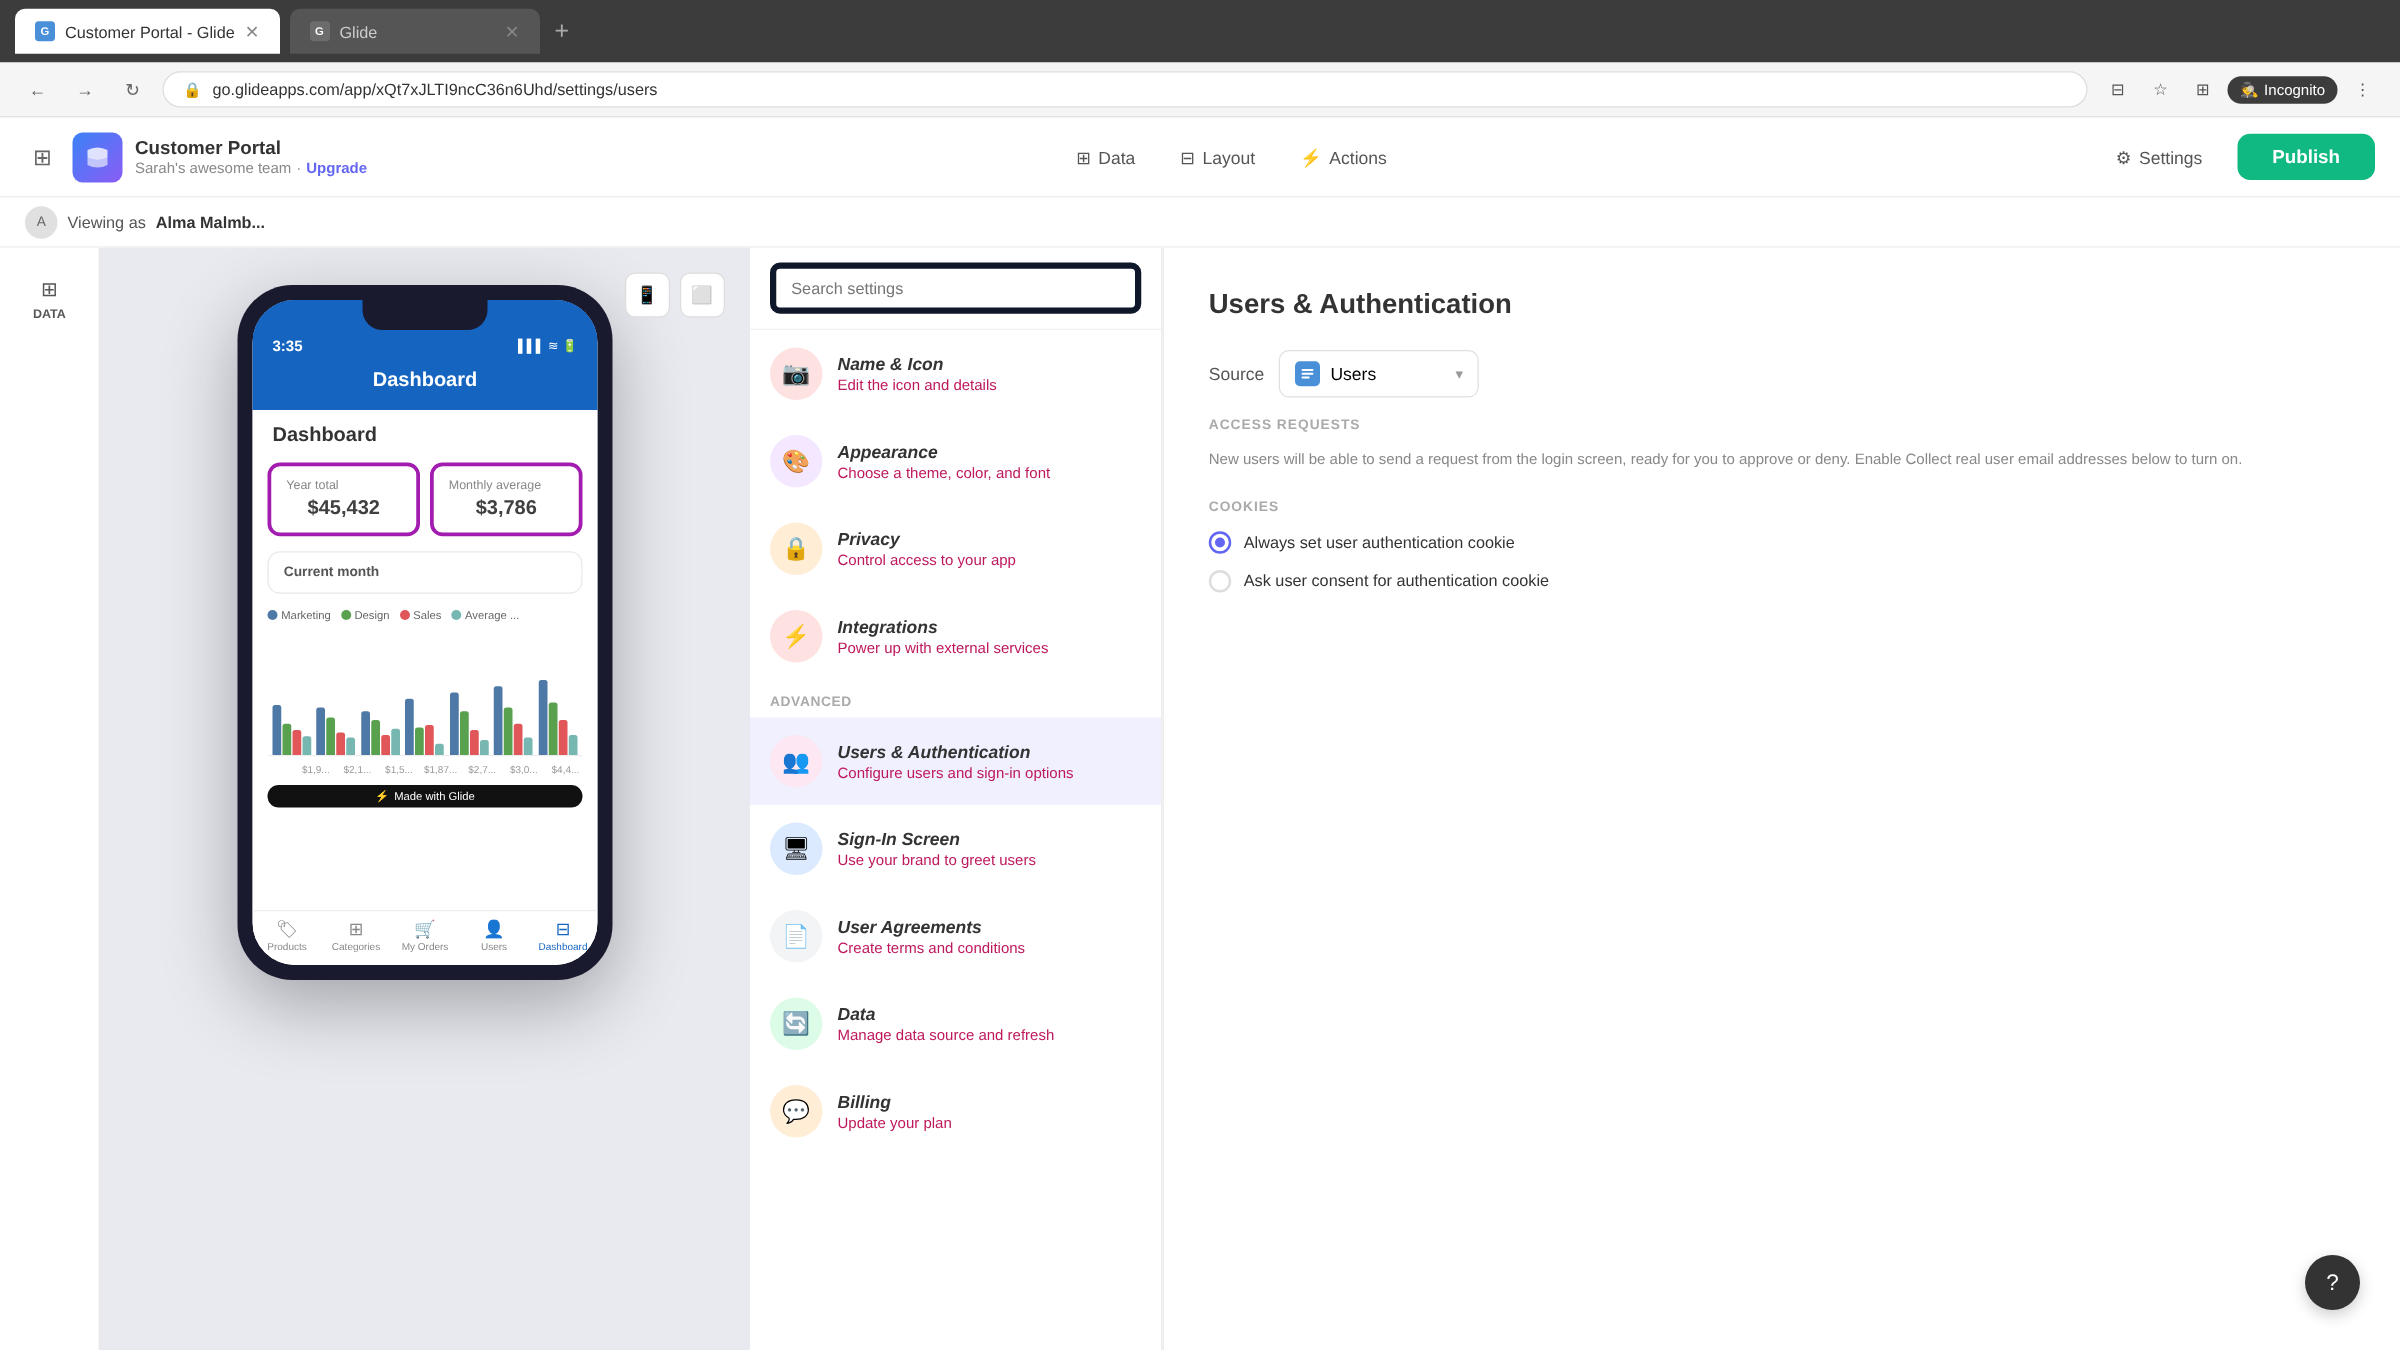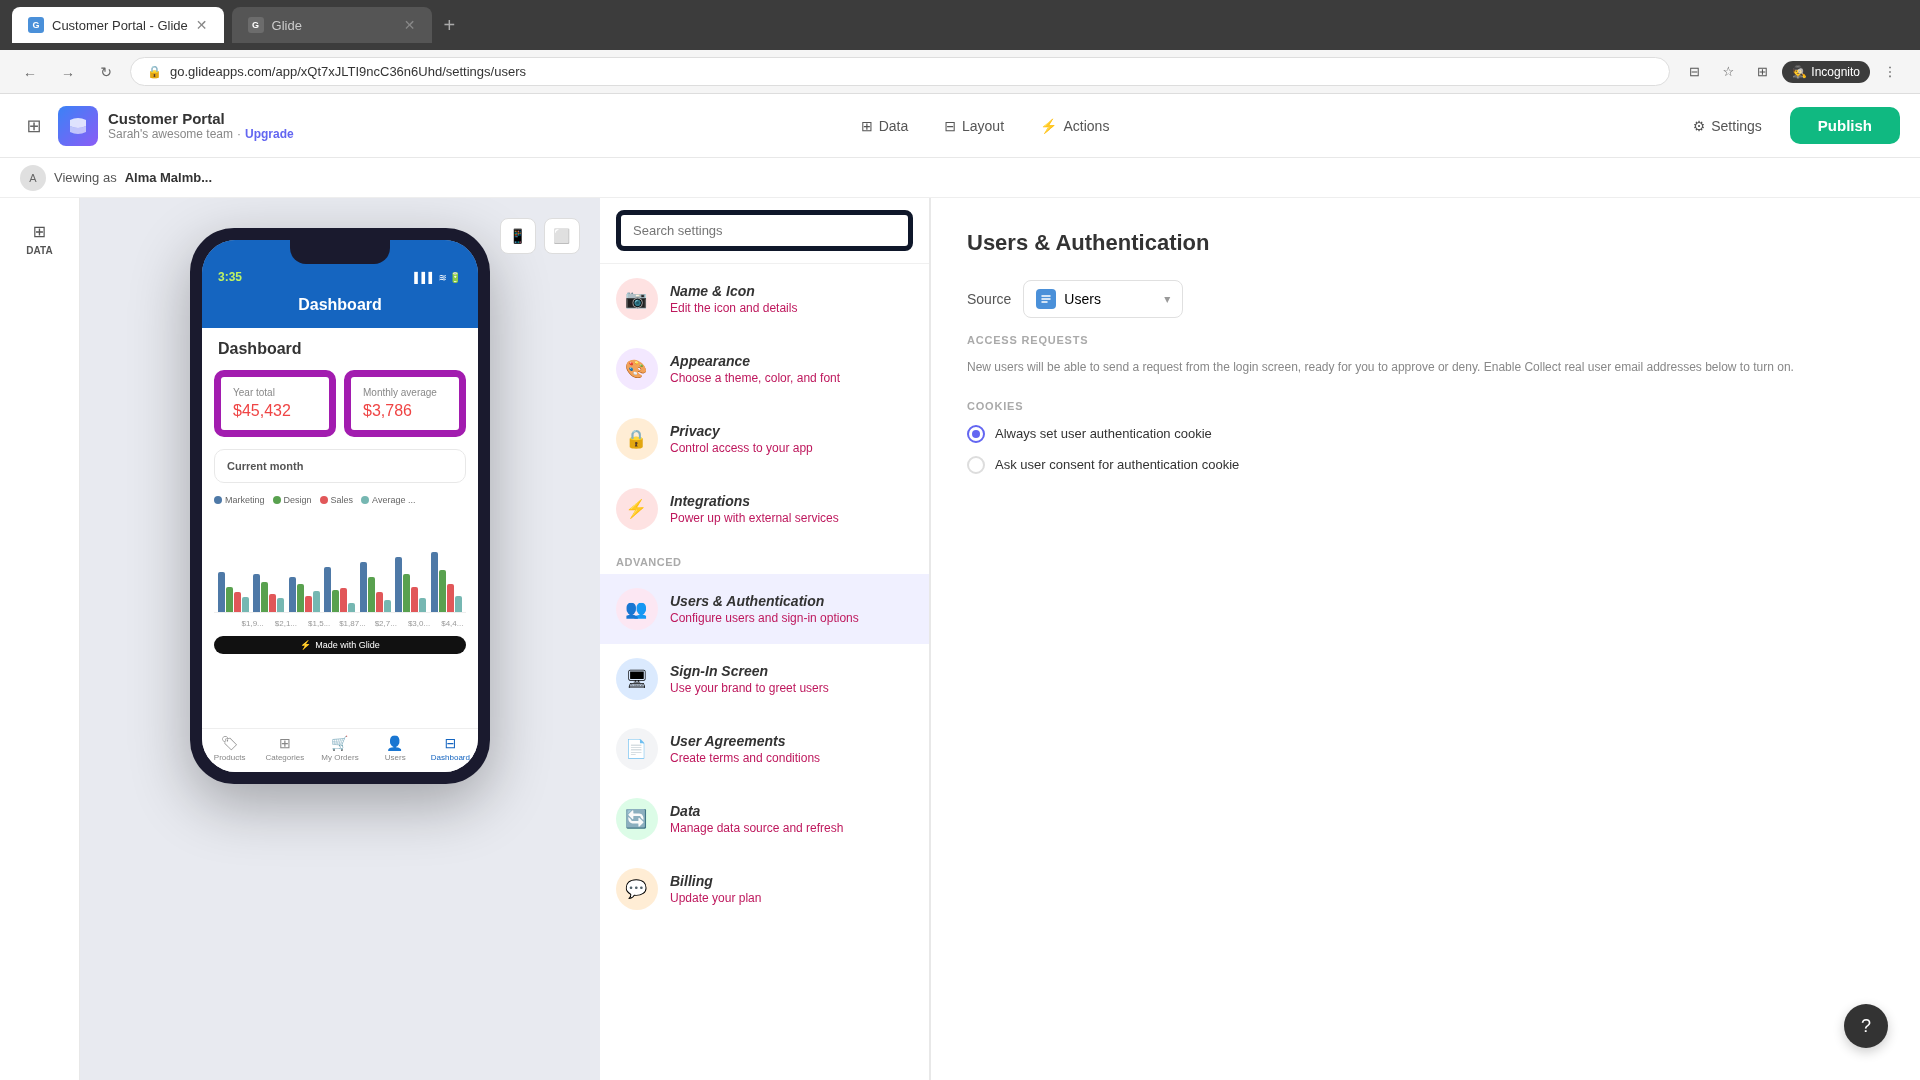--- a/index.html
+++ b/index.html
@@ -45,23 +45,23 @@
     .device-btn { width: 36px; height: 36px; border-radius: 8px; background: white; border: 1px solid #ddd; display: flex; align-items: center; justify-content: center; cursor: pointer; color: #555; font-size: 14px; }
 
     .phone-frame { width: 300px; background: #1a1a2e; border-radius: 44px; padding: 12px; box-shadow: 0 20px 60px rgba(0,0,0,0.3); margin-top: 10px; }
     .phone-screen { background: white; border-radius: 34px; overflow: hidden; }
     .phone-notch { background: #1a1a2e; width: 100px; height: 26px; border-radius: 0 0 16px 16px; margin: 0 auto; position: relative; top: -2px; }
     .phone-status-row { display: flex; justify-content: space-between; align-items: center; padding: 4px 16px; background: #1565C0; }
     .phone-header { background: #1565C0; color: white; text-align: center; padding: 8px 16px 14px; font-size: 16px; font-weight: 600; }
     .phone-body { background: white; padding: 12px; min-height: 400px; }
     .phone-dashboard-title { font-size: 16px; font-weight: 700; color: #333; margin-bottom: 12px; padding: 0 4px; }
     .stats-row { display: flex; gap: 8px; margin-bottom: 12px; }
-    .stat-card { flex: 1; border: 7px solid #a21caf; border-radius: 10px; padding: 10px 12px; }
+    .stat-card { flex: 1; border: 3px solid #a21caf; border-radius: 10px; padding: 10px 12px; }
     .stat-label { font-size: 10px; color: #888; margin-bottom: 4px; }
-    .stat-value { font-size: 16px; font-weight: 400; color: #ef4444; }
+    .stat-value { font-size: 16px; font-weight: 700; color: #404040; text-align: center; }
     .current-month-card { border: 1px solid #e8e8e8; border-radius: 10px; padding: 10px 12px; margin-bottom: 12px; font-size: 11px; color: #555; font-weight: 600; }
     .chart-legend { display: flex; gap: 8px; flex-wrap: wrap; margin-bottom: 8px; }
     .legend-item { display: flex; align-items: center; gap: 3px; font-size: 9px; color: #666; }
     .legend-dot { width: 8px; height: 8px; border-radius: 50%; }
     .bar-chart { display: flex; align-items: flex-end; gap: 4px; height: 100px; padding: 0 4px; border-bottom: 1px solid #eee; margin-bottom: 6px; }
     .bar-group { display: flex; gap: 1px; align-items: flex-end; flex: 1; }
     .bar { border-radius: 2px 2px 0 0; }
     .bar-labels { display: flex; gap: 6px; margin-left: 25px; }
     .bar-label { flex: 1; font-size: 8px; color: #999; text-align: center; }
     .phone-bottom-nav { background: white; border-top: 1px solid #eee; display: flex; padding: 6px 0 10px; }
@@ -221,21 +221,21 @@
       </div>
 
       <div class="phone-frame">
         <div class="phone-screen">
 
           <div style="background:#1565C0;">
             <div class="phone-notch-area">
               <div class="phone-notch"></div>
             </div>
             <div class="phone-status-row">
-              <span style="color:#bef264;font-size:12px;font-weight:700;">3:35</span>
+              <span style="color:#ffffff;font-size:12px;font-weight:700;">3:35</span>
               <span style="color:white;font-size:10px;">▌▌▌ ≋ 🔋</span>
             </div>
             <div class="phone-header">
               <span>Dashboard</span>
             </div>
           </div>
 
           <div class="phone-body">
             <div class="phone-dashboard-title">Dashboard</div>
 

